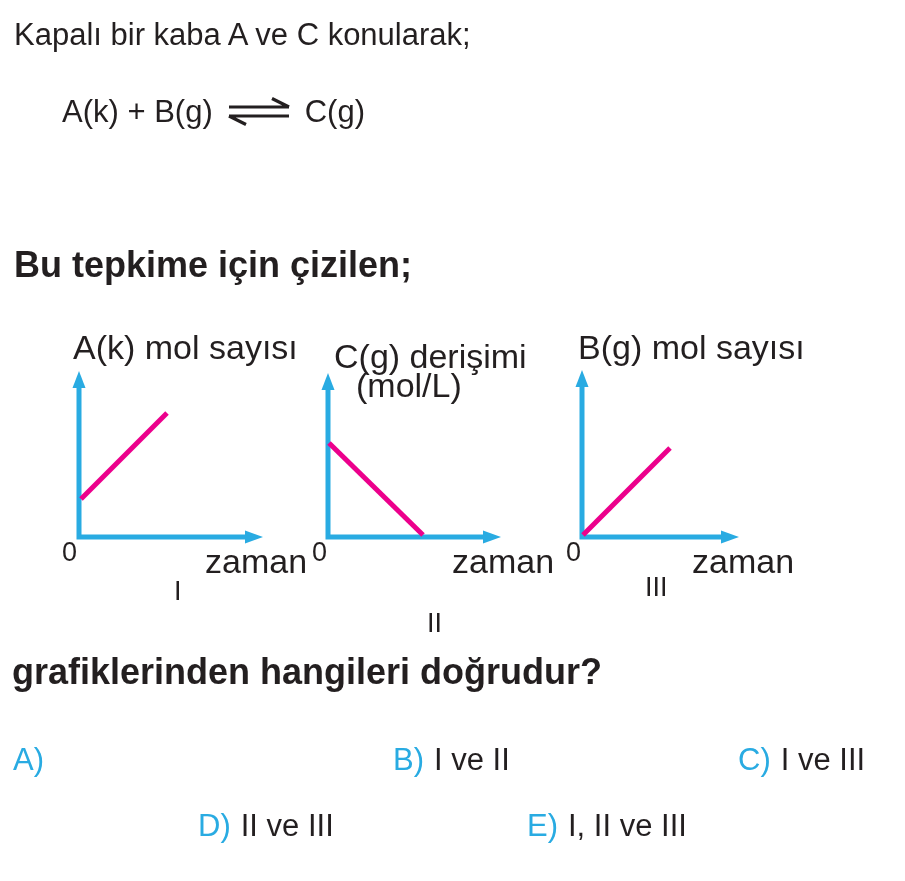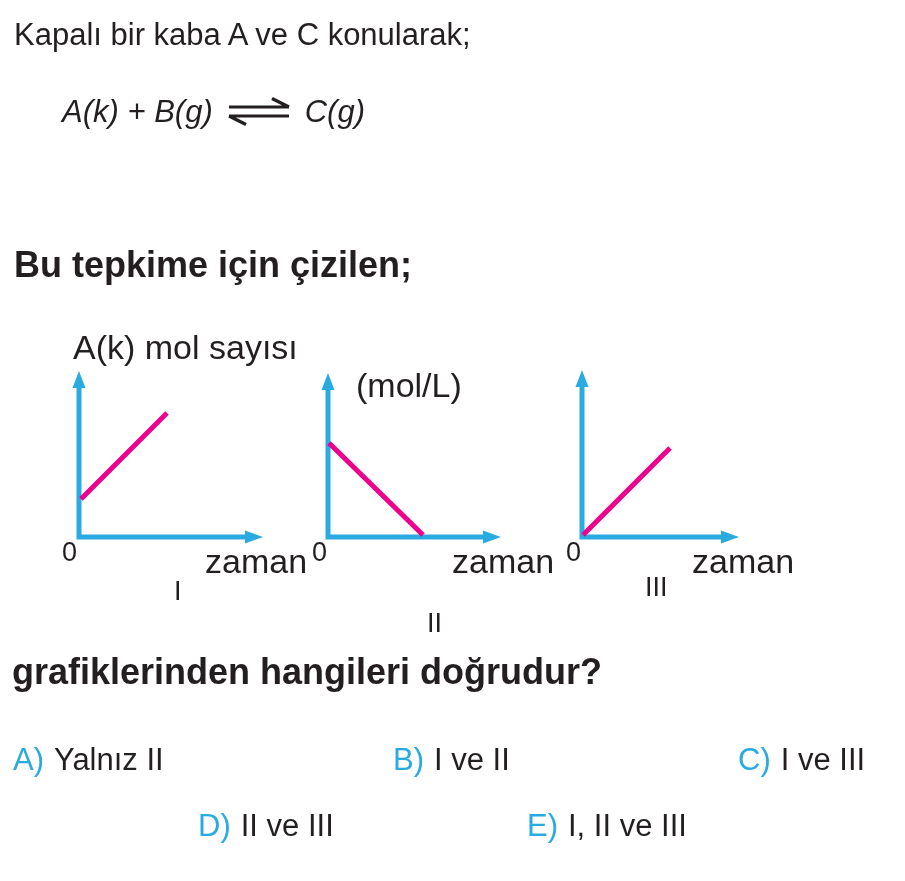--- a/index.html
+++ b/index.html
@@ -6,21 +6,21 @@
   .page{
     position:relative;width:905px;height:881px;background:#ffffff;overflow:hidden;
     font-family:"Liberation Sans","DejaVu Sans",sans-serif;color:#231F20;
   }
   .t{position:absolute;white-space:nowrap;line-height:1;}
   .body{font-size:31px;}
   .bold{font-size:36px;font-weight:bold;}
   .glabel{font-size:34px;}
   .gzero{font-size:27px;}
   .gnum{font-size:27px;}
-  .eq{display:flex;align-items:center;gap:14px;font-style:italic;}
+  .eq{display:flex;align-items:center;gap:14px;}
   .eqarrow{display:block;}
   .option{position:absolute;display:flex;gap:10px;font-size:31px;line-height:1;white-space:nowrap;}
   .option .letter{color:#29ABE2;}
   .option .answer{color:#231F20;}
   svg.plot{position:absolute;left:0;top:325px;}
 </style>
 </head>
 <body>
 
 <div class="page">
@@ -61,34 +61,35 @@
       <polygon points="739,537 721,530.5 721,543.5" fill="#29ABE2"></polygon>
     </g>
     <line x1="583" y1="535" x2="670" y2="448" stroke="#EC008C" stroke-width="5"></line>
   </svg>
 
   <div class="t glabel" style="left:73px;top:330px">A(k) mol sayısı</div>
   <div class="t gzero" style="left:62px;top:539px">0</div>
   <div class="t glabel" style="left:205px;top:544px">zaman</div>
   <div class="t gnum" style="left:174px;top:578px">I</div>
 
+  <div class="t glabel" style="left:334px;top:339px">C(g) derişimi</div>
   <div class="t glabel" style="left:356px;top:368px">(mol/L)</div>
   <div class="t gzero" style="left:312px;top:539px">0</div>
   <div class="t glabel" style="left:452px;top:544px">zaman</div>
   <div class="t gnum" style="left:427px;top:610px">II</div>
 
+  <div class="t glabel" style="left:578px;top:330px">B(g) mol sayısı</div>
   <div class="t gzero" style="left:566px;top:539px">0</div>
   <div class="t glabel" style="left:692px;top:544px">zaman</div>
   <div class="t gnum" style="left:645px;top:574px">III</div>
 
   <div class="t bold" style="left:12px;top:654px">grafiklerinden hangileri doğrudur?</div>
 
   <div class="option" style="left:13px;top:744px">
     <span class="letter">A)</span>
-    <span class="answer">Yalnız II</span>
   </div>
   <div class="option" style="left:393px;top:744px">
     <span class="letter">B)</span>
     <span class="answer">I ve II</span>
   </div>
   <div class="option" style="left:738px;top:744px">
     <span class="letter">C)</span>
     <span class="answer">I ve III</span>
   </div>
   <div class="option" style="left:198px;top:810px">

